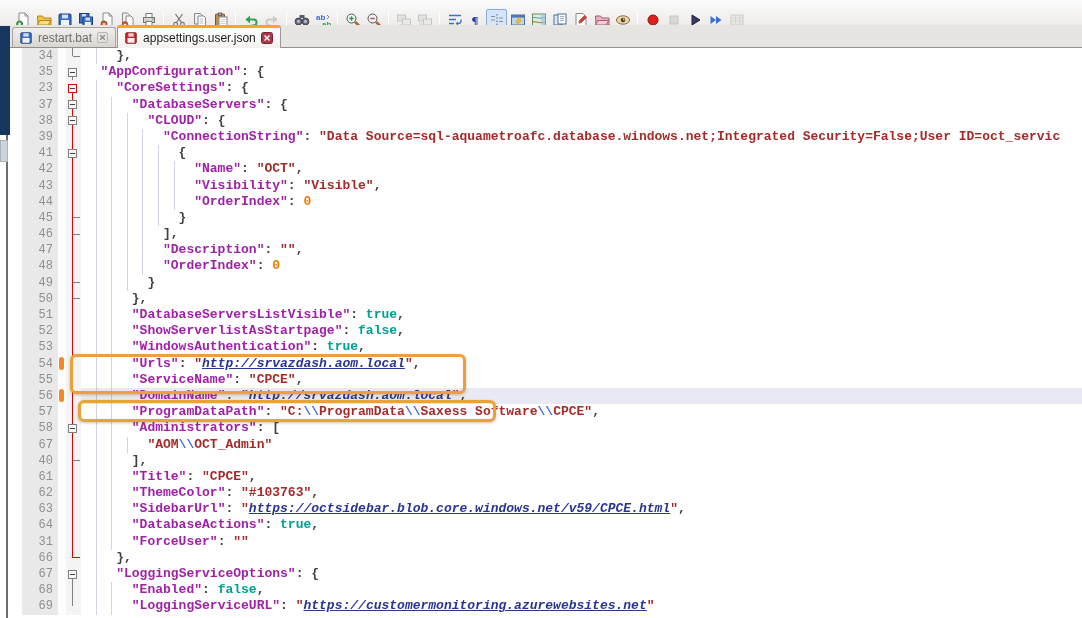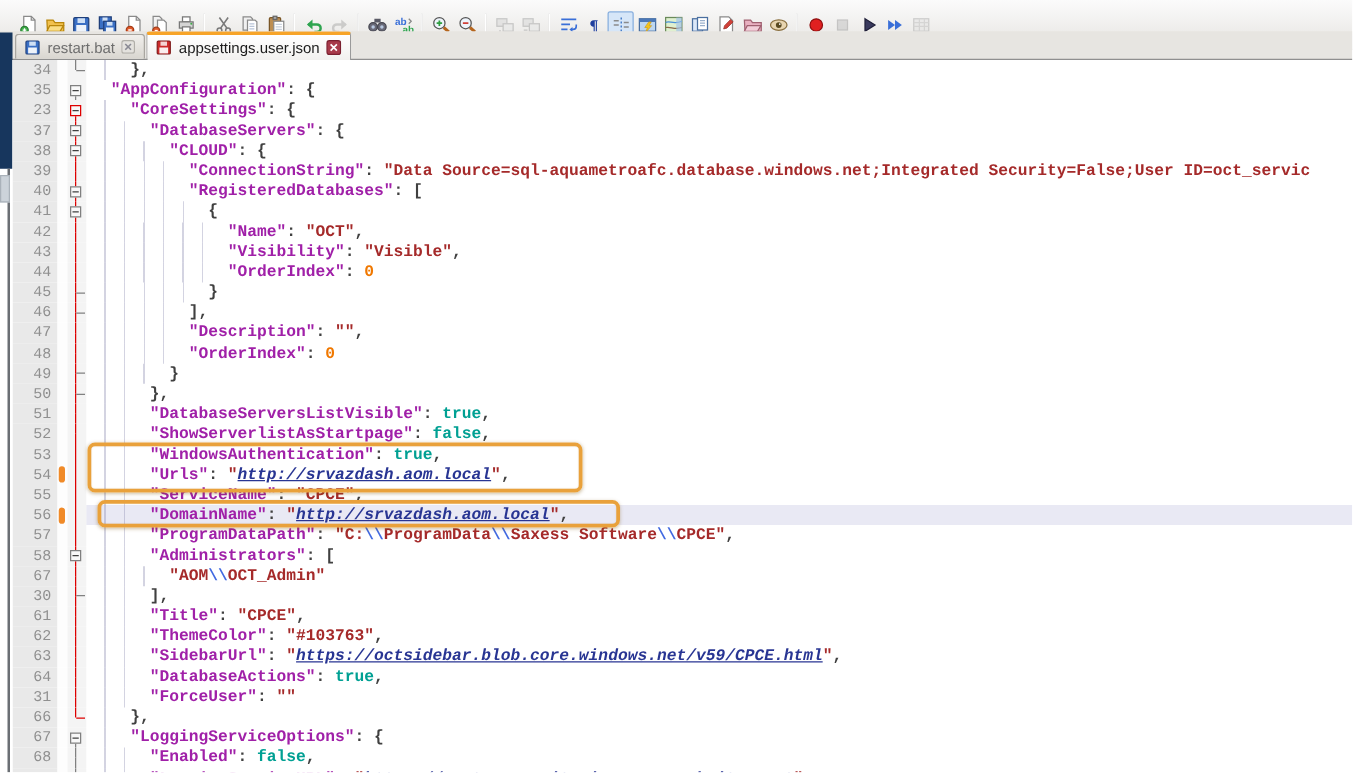--- a/index.html
+++ b/index.html
@@ -34,21 +34,21 @@
 
   
   .left-strip-navy { position:absolute; left:0; top:26px; width:10px; height:109px; background:#17365d; }
   .left-strip-line { position:absolute; left:6px; top:135px; bottom:0; width:2px; background:#6b6f74; }
   .left-strip-thumb { position:absolute; left:0; top:140px; width:8px; height:22px; background:#ccd3da; border:1px solid #aab2ba; }
 
   
   .editor { position:absolute; left:10px; top:48px; right:0; bottom:0; background:#fff; overflow:hidden; }
   .ln-row { display:flex; height:16.2px; align-items:stretch; }
   .ln-num { width:36px; flex:0 0 36px; background:#e9e9e9; color:#909090; text-align:right;
-            padding-right:5px; font:12px/16.2px "Liberation Mono", monospace; }
+            padding-right:5px; font:12px/16.2px "Liberation Mono", monospace;margin-left:12px; }
   .ln-bm  { width:8px; flex:0 0 8px; background:#fdfdfd; position:relative; }
   .bm-bar { position:absolute; left:1px; top:1.5px; width:5px; height:13px;
             background:#f08a28; border-radius:2.5px; display:block; }
   .ln-fold{ width:15px; flex:0 0 15px; background:#f4f4f4; position:relative; }
   .fvt { position:absolute; left:6px; top:0; width:1px; height:8.1px; display:block; }
   .fvb { position:absolute; left:6px; top:8.1px; width:1px; height:8.1px; display:block; }
   .ftick { position:absolute; left:7px; top:7.6px; width:7px; height:1px; display:block; }
   .cg { background:#808080; }
   .cr { background:#dd0000; }
   .fbox { position:absolute; left:2px; top:3.6px; width:9px; height:9px; background:#f8f8f8;
@@ -463,218 +463,206 @@
       <div class="ln-row">
         <div class="ln-num">39</div>
         <div class="ln-bm"></div>
         <div class="ln-fold">
           <i class="fvt cr"></i>
           <i class="fvb cr"></i>
         </div>
         <div class="ln-text" style="background-image: repeating-linear-gradient(to right, transparent 0px, transparent 14.6px, rgba(130, 130, 170, 0.35) 14.6px, rgba(130, 130, 170, 0.35) 15.6px); background-size: 70.2px 100%; background-repeat: no-repeat;"><span class="tk-p">          </span><span class="tk-k">"ConnectionString"</span><span class="tk-p">: </span><span class="tk-s">"Data Source=sql-aquametroafc.database.windows.net;Integrated Security=False;User ID=oct_servic</span></div>
       </div>
       <div class="ln-row">
-        <div class="ln-num">40</div>
+        <div class="ln-num">41</div>
         <div class="ln-bm"></div>
         <div class="ln-fold">
           <i class="fvt cr"></i>
           <i class="fvb cr"></i>
           <i class="fbox bg">
             <i class="fdash"></i>
           </i>
         </div>
-        <div class="ln-text" style="background-image: repeating-linear-gradient(to right, transparent 0px, transparent 14.6px, rgba(130, 130, 170, 0.35) 14.6px, rgba(130, 130, 170, 0.35) 15.6px); background-size: 70.2px 100%; background-repeat: no-repeat;"><span class="tk-p">          </span><span class="tk-k">"RegisteredDatabases"</span><span class="tk-p">: [</span></div>
-      </div>
-      <div class="ln-row">
-        <div class="ln-num">41</div>
+        <div class="ln-text" style="background-image: repeating-linear-gradient(to right, transparent 0px, transparent 14.6px, rgba(130, 130, 170, 0.35) 14.6px, rgba(130, 130, 170, 0.35) 15.6px); background-size: 85.8px 100%; background-repeat: no-repeat;"><span class="tk-p">            {</span></div>
+      </div>
+      <div class="ln-row">
+        <div class="ln-num">42</div>
+        <div class="ln-bm"></div>
+        <div class="ln-fold">
+          <i class="fvt cr"></i>
+          <i class="fvb cr"></i>
+        </div>
+        <div class="ln-text" style="background-image: repeating-linear-gradient(to right, transparent 0px, transparent 14.6px, rgba(130, 130, 170, 0.35) 14.6px, rgba(130, 130, 170, 0.35) 15.6px); background-size: 101.4px 100%; background-repeat: no-repeat;"><span class="tk-p">              </span><span class="tk-k">"Name"</span><span class="tk-p">: </span><span class="tk-s">"OCT"</span><span class="tk-p">,</span></div>
+      </div>
+      <div class="ln-row">
+        <div class="ln-num">43</div>
+        <div class="ln-bm"></div>
+        <div class="ln-fold">
+          <i class="fvt cr"></i>
+          <i class="fvb cr"></i>
+        </div>
+        <div class="ln-text" style="background-image: repeating-linear-gradient(to right, transparent 0px, transparent 14.6px, rgba(130, 130, 170, 0.35) 14.6px, rgba(130, 130, 170, 0.35) 15.6px); background-size: 101.4px 100%; background-repeat: no-repeat;"><span class="tk-p">              </span><span class="tk-k">"Visibility"</span><span class="tk-p">: </span><span class="tk-s">"Visible"</span><span class="tk-p">,</span></div>
+      </div>
+      <div class="ln-row">
+        <div class="ln-num">44</div>
+        <div class="ln-bm"></div>
+        <div class="ln-fold">
+          <i class="fvt cr"></i>
+          <i class="fvb cr"></i>
+        </div>
+        <div class="ln-text" style="background-image: repeating-linear-gradient(to right, transparent 0px, transparent 14.6px, rgba(130, 130, 170, 0.35) 14.6px, rgba(130, 130, 170, 0.35) 15.6px); background-size: 101.4px 100%; background-repeat: no-repeat;"><span class="tk-p">              </span><span class="tk-k">"OrderIndex"</span><span class="tk-p">: </span><span class="tk-n">0</span></div>
+      </div>
+      <div class="ln-row">
+        <div class="ln-num">45</div>
+        <div class="ln-bm"></div>
+        <div class="ln-fold">
+          <i class="fvt cr"></i>
+          <i class="fvb cr"></i>
+          <i class="ftick cg"></i>
+        </div>
+        <div class="ln-text" style="background-image: repeating-linear-gradient(to right, transparent 0px, transparent 14.6px, rgba(130, 130, 170, 0.35) 14.6px, rgba(130, 130, 170, 0.35) 15.6px); background-size: 85.8px 100%; background-repeat: no-repeat;"><span class="tk-p">            }</span></div>
+      </div>
+      <div class="ln-row">
+        <div class="ln-num">46</div>
+        <div class="ln-bm"></div>
+        <div class="ln-fold">
+          <i class="fvt cr"></i>
+          <i class="fvb cr"></i>
+          <i class="ftick cg"></i>
+        </div>
+        <div class="ln-text" style="background-image: repeating-linear-gradient(to right, transparent 0px, transparent 14.6px, rgba(130, 130, 170, 0.35) 14.6px, rgba(130, 130, 170, 0.35) 15.6px); background-size: 70.2px 100%; background-repeat: no-repeat;"><span class="tk-p">          ],</span></div>
+      </div>
+      <div class="ln-row">
+        <div class="ln-num">47</div>
+        <div class="ln-bm"></div>
+        <div class="ln-fold">
+          <i class="fvt cr"></i>
+          <i class="fvb cr"></i>
+        </div>
+        <div class="ln-text" style="background-image: repeating-linear-gradient(to right, transparent 0px, transparent 14.6px, rgba(130, 130, 170, 0.35) 14.6px, rgba(130, 130, 170, 0.35) 15.6px); background-size: 70.2px 100%; background-repeat: no-repeat;"><span class="tk-p">          </span><span class="tk-k">"Description"</span><span class="tk-p">: </span><span class="tk-s">""</span><span class="tk-p">,</span></div>
+      </div>
+      <div class="ln-row">
+        <div class="ln-num">48</div>
+        <div class="ln-bm"></div>
+        <div class="ln-fold">
+          <i class="fvt cr"></i>
+          <i class="fvb cr"></i>
+        </div>
+        <div class="ln-text" style="background-image: repeating-linear-gradient(to right, transparent 0px, transparent 14.6px, rgba(130, 130, 170, 0.35) 14.6px, rgba(130, 130, 170, 0.35) 15.6px); background-size: 70.2px 100%; background-repeat: no-repeat;"><span class="tk-p">          </span><span class="tk-k">"OrderIndex"</span><span class="tk-p">: </span><span class="tk-n">0</span></div>
+      </div>
+      <div class="ln-row">
+        <div class="ln-num">49</div>
+        <div class="ln-bm"></div>
+        <div class="ln-fold">
+          <i class="fvt cr"></i>
+          <i class="fvb cr"></i>
+          <i class="ftick cg"></i>
+        </div>
+        <div class="ln-text" style="background-image: repeating-linear-gradient(to right, transparent 0px, transparent 14.6px, rgba(130, 130, 170, 0.35) 14.6px, rgba(130, 130, 170, 0.35) 15.6px); background-size: 54.6px 100%; background-repeat: no-repeat;"><span class="tk-p">        }</span></div>
+      </div>
+      <div class="ln-row">
+        <div class="ln-num">50</div>
+        <div class="ln-bm"></div>
+        <div class="ln-fold">
+          <i class="fvt cr"></i>
+          <i class="fvb cr"></i>
+          <i class="ftick cg"></i>
+        </div>
+        <div class="ln-text" style="background-image: repeating-linear-gradient(to right, transparent 0px, transparent 14.6px, rgba(130, 130, 170, 0.35) 14.6px, rgba(130, 130, 170, 0.35) 15.6px); background-size: 39px 100%; background-repeat: no-repeat;"><span class="tk-p">      },</span></div>
+      </div>
+      <div class="ln-row">
+        <div class="ln-num">51</div>
+        <div class="ln-bm"></div>
+        <div class="ln-fold">
+          <i class="fvt cr"></i>
+          <i class="fvb cr"></i>
+        </div>
+        <div class="ln-text" style="background-image: repeating-linear-gradient(to right, transparent 0px, transparent 14.6px, rgba(130, 130, 170, 0.35) 14.6px, rgba(130, 130, 170, 0.35) 15.6px); background-size: 39px 100%; background-repeat: no-repeat;"><span class="tk-p">      </span><span class="tk-k">"DatabaseServersListVisible"</span><span class="tk-p">: </span><span class="tk-b">true</span><span class="tk-p">,</span></div>
+      </div>
+      <div class="ln-row">
+        <div class="ln-num">52</div>
+        <div class="ln-bm"></div>
+        <div class="ln-fold">
+          <i class="fvt cr"></i>
+          <i class="fvb cr"></i>
+        </div>
+        <div class="ln-text" style="background-image: repeating-linear-gradient(to right, transparent 0px, transparent 14.6px, rgba(130, 130, 170, 0.35) 14.6px, rgba(130, 130, 170, 0.35) 15.6px); background-size: 39px 100%; background-repeat: no-repeat;"><span class="tk-p">      </span><span class="tk-k">"ShowServerlistAsStartpage"</span><span class="tk-p">: </span><span class="tk-b">false</span><span class="tk-p">,</span></div>
+      </div>
+      <div class="ln-row">
+        <div class="ln-num">53</div>
+        <div class="ln-bm"></div>
+        <div class="ln-fold">
+          <i class="fvt cr"></i>
+          <i class="fvb cr"></i>
+        </div>
+        <div class="ln-text" style="background-image: repeating-linear-gradient(to right, transparent 0px, transparent 14.6px, rgba(130, 130, 170, 0.35) 14.6px, rgba(130, 130, 170, 0.35) 15.6px); background-size: 39px 100%; background-repeat: no-repeat;"><span class="tk-p">      </span><span class="tk-k">"WindowsAuthentication"</span><span class="tk-p">: </span><span class="tk-b">true</span><span class="tk-p">,</span></div>
+      </div>
+      <div class="ln-row">
+        <div class="ln-num">54</div>
+        <div class="ln-bm">
+          <i class="bm-bar"></i>
+        </div>
+        <div class="ln-fold">
+          <i class="fvt cr"></i>
+          <i class="fvb cr"></i>
+        </div>
+        <div class="ln-text" style="background-image: repeating-linear-gradient(to right, transparent 0px, transparent 14.6px, rgba(130, 130, 170, 0.35) 14.6px, rgba(130, 130, 170, 0.35) 15.6px); background-size: 39px 100%; background-repeat: no-repeat;"><span class="tk-p">      </span><span class="tk-k">"Urls"</span><span class="tk-p">: </span><span class="tk-s">"</span><span class="tk-u">http://srvazdash.aom.local</span><span class="tk-s">"</span><span class="tk-p">,</span></div>
+      </div>
+      <div class="ln-row">
+        <div class="ln-num">55</div>
+        <div class="ln-bm"></div>
+        <div class="ln-fold">
+          <i class="fvt cr"></i>
+          <i class="fvb cr"></i>
+        </div>
+        <div class="ln-text" style="background-image: repeating-linear-gradient(to right, transparent 0px, transparent 14.6px, rgba(130, 130, 170, 0.35) 14.6px, rgba(130, 130, 170, 0.35) 15.6px); background-size: 39px 100%; background-repeat: no-repeat;"><span class="tk-p">      </span><span class="tk-k">"ServiceName"</span><span class="tk-p">: </span><span class="tk-s">"CPCE"</span><span class="tk-p">,</span></div>
+      </div>
+      <div class="ln-row">
+        <div class="ln-num">56</div>
+        <div class="ln-bm">
+          <i class="bm-bar"></i>
+        </div>
+        <div class="ln-fold">
+          <i class="fvt cr"></i>
+          <i class="fvb cr"></i>
+        </div>
+        <div class="ln-text caretline" style="background-image: repeating-linear-gradient(to right, transparent 0px, transparent 14.6px, rgba(130, 130, 170, 0.35) 14.6px, rgba(130, 130, 170, 0.35) 15.6px); background-size: 39px 100%; background-repeat: no-repeat;"><span class="tk-p">      </span><span class="tk-k">"DomainName"</span><span class="tk-p">: </span><span class="tk-s">"</span><span class="tk-u">http://srvazdash.aom.local</span><span class="tk-s">"</span><span class="tk-p">,</span></div>
+      </div>
+      <div class="ln-row">
+        <div class="ln-num">57</div>
+        <div class="ln-bm"></div>
+        <div class="ln-fold">
+          <i class="fvt cr"></i>
+          <i class="fvb cr"></i>
+        </div>
+        <div class="ln-text" style="background-image: repeating-linear-gradient(to right, transparent 0px, transparent 14.6px, rgba(130, 130, 170, 0.35) 14.6px, rgba(130, 130, 170, 0.35) 15.6px); background-size: 39px 100%; background-repeat: no-repeat;"><span class="tk-p">      </span><span class="tk-k">"ProgramDataPath"</span><span class="tk-p">: </span><span class="tk-s">"C:</span><span class="tk-e">\\</span><span class="tk-s">ProgramData</span><span class="tk-e">\\</span><span class="tk-s">Saxess Software</span><span class="tk-e">\\</span><span class="tk-s">CPCE"</span><span class="tk-p">,</span></div>
+      </div>
+      <div class="ln-row">
+        <div class="ln-num">58</div>
         <div class="ln-bm"></div>
         <div class="ln-fold">
           <i class="fvt cr"></i>
           <i class="fvb cr"></i>
           <i class="fbox bg">
             <i class="fdash"></i>
           </i>
         </div>
-        <div class="ln-text" style="background-image: repeating-linear-gradient(to right, transparent 0px, transparent 14.6px, rgba(130, 130, 170, 0.35) 14.6px, rgba(130, 130, 170, 0.35) 15.6px); background-size: 85.8px 100%; background-repeat: no-repeat;"><span class="tk-p">            {</span></div>
-      </div>
-      <div class="ln-row">
-        <div class="ln-num">42</div>
-        <div class="ln-bm"></div>
-        <div class="ln-fold">
-          <i class="fvt cr"></i>
-          <i class="fvb cr"></i>
-        </div>
-        <div class="ln-text" style="background-image: repeating-linear-gradient(to right, transparent 0px, transparent 14.6px, rgba(130, 130, 170, 0.35) 14.6px, rgba(130, 130, 170, 0.35) 15.6px); background-size: 101.4px 100%; background-repeat: no-repeat;"><span class="tk-p">              </span><span class="tk-k">"Name"</span><span class="tk-p">: </span><span class="tk-s">"OCT"</span><span class="tk-p">,</span></div>
-      </div>
-      <div class="ln-row">
-        <div class="ln-num">43</div>
-        <div class="ln-bm"></div>
-        <div class="ln-fold">
-          <i class="fvt cr"></i>
-          <i class="fvb cr"></i>
-        </div>
-        <div class="ln-text" style="background-image: repeating-linear-gradient(to right, transparent 0px, transparent 14.6px, rgba(130, 130, 170, 0.35) 14.6px, rgba(130, 130, 170, 0.35) 15.6px); background-size: 101.4px 100%; background-repeat: no-repeat;"><span class="tk-p">              </span><span class="tk-k">"Visibility"</span><span class="tk-p">: </span><span class="tk-s">"Visible"</span><span class="tk-p">,</span></div>
-      </div>
-      <div class="ln-row">
-        <div class="ln-num">44</div>
-        <div class="ln-bm"></div>
-        <div class="ln-fold">
-          <i class="fvt cr"></i>
-          <i class="fvb cr"></i>
-        </div>
-        <div class="ln-text" style="background-image: repeating-linear-gradient(to right, transparent 0px, transparent 14.6px, rgba(130, 130, 170, 0.35) 14.6px, rgba(130, 130, 170, 0.35) 15.6px); background-size: 101.4px 100%; background-repeat: no-repeat;"><span class="tk-p">              </span><span class="tk-k">"OrderIndex"</span><span class="tk-p">: </span><span class="tk-n">0</span></div>
-      </div>
-      <div class="ln-row">
-        <div class="ln-num">45</div>
-        <div class="ln-bm"></div>
-        <div class="ln-fold">
-          <i class="fvt cr"></i>
-          <i class="fvb cr"></i>
-          <i class="ftick cg"></i>
-        </div>
-        <div class="ln-text" style="background-image: repeating-linear-gradient(to right, transparent 0px, transparent 14.6px, rgba(130, 130, 170, 0.35) 14.6px, rgba(130, 130, 170, 0.35) 15.6px); background-size: 85.8px 100%; background-repeat: no-repeat;"><span class="tk-p">            }</span></div>
-      </div>
-      <div class="ln-row">
-        <div class="ln-num">46</div>
-        <div class="ln-bm"></div>
-        <div class="ln-fold">
-          <i class="fvt cr"></i>
-          <i class="fvb cr"></i>
-          <i class="ftick cg"></i>
-        </div>
-        <div class="ln-text" style="background-image: repeating-linear-gradient(to right, transparent 0px, transparent 14.6px, rgba(130, 130, 170, 0.35) 14.6px, rgba(130, 130, 170, 0.35) 15.6px); background-size: 70.2px 100%; background-repeat: no-repeat;"><span class="tk-p">          ],</span></div>
-      </div>
-      <div class="ln-row">
-        <div class="ln-num">47</div>
-        <div class="ln-bm"></div>
-        <div class="ln-fold">
-          <i class="fvt cr"></i>
-          <i class="fvb cr"></i>
-        </div>
-        <div class="ln-text" style="background-image: repeating-linear-gradient(to right, transparent 0px, transparent 14.6px, rgba(130, 130, 170, 0.35) 14.6px, rgba(130, 130, 170, 0.35) 15.6px); background-size: 70.2px 100%; background-repeat: no-repeat;"><span class="tk-p">          </span><span class="tk-k">"Description"</span><span class="tk-p">: </span><span class="tk-s">""</span><span class="tk-p">,</span></div>
-      </div>
-      <div class="ln-row">
-        <div class="ln-num">48</div>
-        <div class="ln-bm"></div>
-        <div class="ln-fold">
-          <i class="fvt cr"></i>
-          <i class="fvb cr"></i>
-        </div>
-        <div class="ln-text" style="background-image: repeating-linear-gradient(to right, transparent 0px, transparent 14.6px, rgba(130, 130, 170, 0.35) 14.6px, rgba(130, 130, 170, 0.35) 15.6px); background-size: 70.2px 100%; background-repeat: no-repeat;"><span class="tk-p">          </span><span class="tk-k">"OrderIndex"</span><span class="tk-p">: </span><span class="tk-n">0</span></div>
-      </div>
-      <div class="ln-row">
-        <div class="ln-num">49</div>
-        <div class="ln-bm"></div>
-        <div class="ln-fold">
-          <i class="fvt cr"></i>
-          <i class="fvb cr"></i>
-          <i class="ftick cg"></i>
-        </div>
-        <div class="ln-text" style="background-image: repeating-linear-gradient(to right, transparent 0px, transparent 14.6px, rgba(130, 130, 170, 0.35) 14.6px, rgba(130, 130, 170, 0.35) 15.6px); background-size: 54.6px 100%; background-repeat: no-repeat;"><span class="tk-p">        }</span></div>
-      </div>
-      <div class="ln-row">
-        <div class="ln-num">50</div>
-        <div class="ln-bm"></div>
-        <div class="ln-fold">
-          <i class="fvt cr"></i>
-          <i class="fvb cr"></i>
-          <i class="ftick cg"></i>
-        </div>
-        <div class="ln-text" style="background-image: repeating-linear-gradient(to right, transparent 0px, transparent 14.6px, rgba(130, 130, 170, 0.35) 14.6px, rgba(130, 130, 170, 0.35) 15.6px); background-size: 39px 100%; background-repeat: no-repeat;"><span class="tk-p">      },</span></div>
-      </div>
-      <div class="ln-row">
-        <div class="ln-num">51</div>
-        <div class="ln-bm"></div>
-        <div class="ln-fold">
-          <i class="fvt cr"></i>
-          <i class="fvb cr"></i>
-        </div>
-        <div class="ln-text" style="background-image: repeating-linear-gradient(to right, transparent 0px, transparent 14.6px, rgba(130, 130, 170, 0.35) 14.6px, rgba(130, 130, 170, 0.35) 15.6px); background-size: 39px 100%; background-repeat: no-repeat;"><span class="tk-p">      </span><span class="tk-k">"DatabaseServersListVisible"</span><span class="tk-p">: </span><span class="tk-b">true</span><span class="tk-p">,</span></div>
-      </div>
-      <div class="ln-row">
-        <div class="ln-num">52</div>
-        <div class="ln-bm"></div>
-        <div class="ln-fold">
-          <i class="fvt cr"></i>
-          <i class="fvb cr"></i>
-        </div>
-        <div class="ln-text" style="background-image: repeating-linear-gradient(to right, transparent 0px, transparent 14.6px, rgba(130, 130, 170, 0.35) 14.6px, rgba(130, 130, 170, 0.35) 15.6px); background-size: 39px 100%; background-repeat: no-repeat;"><span class="tk-p">      </span><span class="tk-k">"ShowServerlistAsStartpage"</span><span class="tk-p">: </span><span class="tk-b">false</span><span class="tk-p">,</span></div>
-      </div>
-      <div class="ln-row">
-        <div class="ln-num">53</div>
-        <div class="ln-bm"></div>
-        <div class="ln-fold">
-          <i class="fvt cr"></i>
-          <i class="fvb cr"></i>
-        </div>
-        <div class="ln-text" style="background-image: repeating-linear-gradient(to right, transparent 0px, transparent 14.6px, rgba(130, 130, 170, 0.35) 14.6px, rgba(130, 130, 170, 0.35) 15.6px); background-size: 39px 100%; background-repeat: no-repeat;"><span class="tk-p">      </span><span class="tk-k">"WindowsAuthentication"</span><span class="tk-p">: </span><span class="tk-b">true</span><span class="tk-p">,</span></div>
-      </div>
-      <div class="ln-row">
-        <div class="ln-num">54</div>
-        <div class="ln-bm">
-          <i class="bm-bar"></i>
-        </div>
-        <div class="ln-fold">
-          <i class="fvt cr"></i>
-          <i class="fvb cr"></i>
-        </div>
-        <div class="ln-text" style="background-image: repeating-linear-gradient(to right, transparent 0px, transparent 14.6px, rgba(130, 130, 170, 0.35) 14.6px, rgba(130, 130, 170, 0.35) 15.6px); background-size: 39px 100%; background-repeat: no-repeat;"><span class="tk-p">      </span><span class="tk-k">"Urls"</span><span class="tk-p">: </span><span class="tk-s">"</span><span class="tk-u">http://srvazdash.aom.local</span><span class="tk-s">"</span><span class="tk-p">,</span></div>
-      </div>
-      <div class="ln-row">
-        <div class="ln-num">55</div>
-        <div class="ln-bm"></div>
-        <div class="ln-fold">
-          <i class="fvt cr"></i>
-          <i class="fvb cr"></i>
-        </div>
-        <div class="ln-text" style="background-image: repeating-linear-gradient(to right, transparent 0px, transparent 14.6px, rgba(130, 130, 170, 0.35) 14.6px, rgba(130, 130, 170, 0.35) 15.6px); background-size: 39px 100%; background-repeat: no-repeat;"><span class="tk-p">      </span><span class="tk-k">"ServiceName"</span><span class="tk-p">: </span><span class="tk-s">"CPCE"</span><span class="tk-p">,</span></div>
-      </div>
-      <div class="ln-row">
-        <div class="ln-num">56</div>
-        <div class="ln-bm">
-          <i class="bm-bar"></i>
-        </div>
-        <div class="ln-fold">
-          <i class="fvt cr"></i>
-          <i class="fvb cr"></i>
-        </div>
-        <div class="ln-text caretline" style="background-image: repeating-linear-gradient(to right, transparent 0px, transparent 14.6px, rgba(130, 130, 170, 0.35) 14.6px, rgba(130, 130, 170, 0.35) 15.6px); background-size: 39px 100%; background-repeat: no-repeat;"><span class="tk-p">      </span><span class="tk-k">"DomainName"</span><span class="tk-p">: </span><span class="tk-s">"</span><span class="tk-u">http://srvazdash.aom.local</span><span class="tk-s">"</span><span class="tk-p">,</span></div>
-      </div>
-      <div class="ln-row">
-        <div class="ln-num">57</div>
-        <div class="ln-bm"></div>
-        <div class="ln-fold">
-          <i class="fvt cr"></i>
-          <i class="fvb cr"></i>
-        </div>
-        <div class="ln-text" style="background-image: repeating-linear-gradient(to right, transparent 0px, transparent 14.6px, rgba(130, 130, 170, 0.35) 14.6px, rgba(130, 130, 170, 0.35) 15.6px); background-size: 39px 100%; background-repeat: no-repeat;"><span class="tk-p">      </span><span class="tk-k">"ProgramDataPath"</span><span class="tk-p">: </span><span class="tk-s">"C:</span><span class="tk-e">\\</span><span class="tk-s">ProgramData</span><span class="tk-e">\\</span><span class="tk-s">Saxess Software</span><span class="tk-e">\\</span><span class="tk-s">CPCE"</span><span class="tk-p">,</span></div>
-      </div>
-      <div class="ln-row">
-        <div class="ln-num">58</div>
-        <div class="ln-bm"></div>
-        <div class="ln-fold">
-          <i class="fvt cr"></i>
-          <i class="fvb cr"></i>
-          <i class="fbox bg">
-            <i class="fdash"></i>
-          </i>
-        </div>
         <div class="ln-text" style="background-image: repeating-linear-gradient(to right, transparent 0px, transparent 14.6px, rgba(130, 130, 170, 0.35) 14.6px, rgba(130, 130, 170, 0.35) 15.6px); background-size: 39px 100%; background-repeat: no-repeat;"><span class="tk-p">      </span><span class="tk-k">"Administrators"</span><span class="tk-p">: [</span></div>
       </div>
       <div class="ln-row">
         <div class="ln-num">67</div>
         <div class="ln-bm"></div>
         <div class="ln-fold">
           <i class="fvt cr"></i>
           <i class="fvb cr"></i>
         </div>
         <div class="ln-text" style="background-image: repeating-linear-gradient(to right, transparent 0px, transparent 14.6px, rgba(130, 130, 170, 0.35) 14.6px, rgba(130, 130, 170, 0.35) 15.6px); background-size: 54.6px 100%; background-repeat: no-repeat;"><span class="tk-p">        </span><span class="tk-s">"AOM</span><span class="tk-e">\\</span><span class="tk-s">OCT_Admin"</span></div>
       </div>
       <div class="ln-row">
-        <div class="ln-num">30</div>
+        <div class="ln-num">40</div>
         <div class="ln-bm"></div>
         <div class="ln-fold">
           <i class="fvt cr"></i>
           <i class="fvb cr"></i>
           <i class="ftick cg"></i>
         </div>
         <div class="ln-text" style="background-image: repeating-linear-gradient(to right, transparent 0px, transparent 14.6px, rgba(130, 130, 170, 0.35) 14.6px, rgba(130, 130, 170, 0.35) 15.6px); background-size: 39px 100%; background-repeat: no-repeat;"><span class="tk-p">      ],</span></div>
       </div>
       <div class="ln-row">
         <div class="ln-num">61</div>

